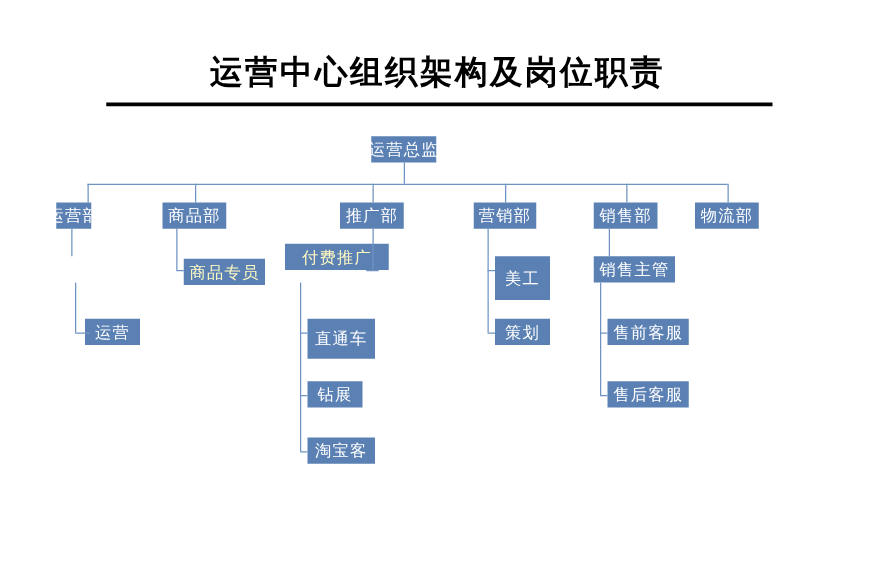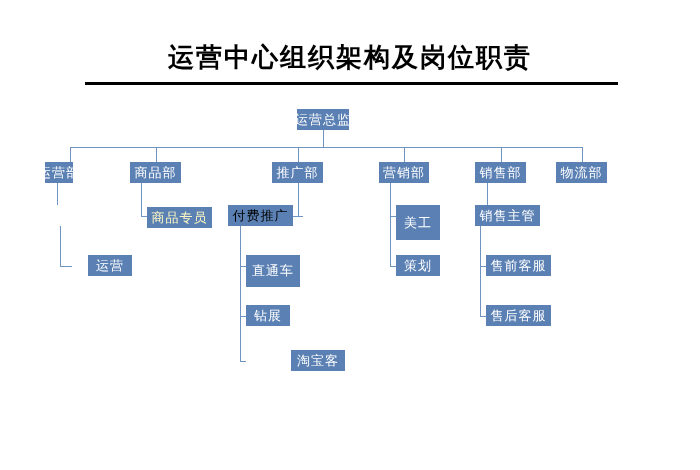--- a/index.html
+++ b/index.html
@@ -43,26 +43,26 @@
   <div id="chart-title">运营中心组织架构及岗位职责</div>
   <div id="title-rule" style="background: rgb(0, 0, 0);"></div>
   <div id="org-chart">
       <div class="node" style="left: 297px; top: 109px; width: 52px; height: 21px; background: rgb(91, 129, 180); color: rgb(255, 255, 255);">运营总监</div>
       <div class="node" style="left: 45px; top: 162px; width: 28px; height: 21px; background: rgb(91, 129, 180); color: rgb(255, 255, 255);">运营部</div>
       <div class="node" style="left: 130px; top: 162px; width: 51px; height: 21px; background: rgb(91, 129, 180); color: rgb(255, 255, 255);">商品部</div>
       <div class="node" style="left: 272px; top: 162px; width: 51px; height: 21px; background: rgb(91, 129, 180); color: rgb(255, 255, 255);">推广部</div>
       <div class="node" style="left: 379px; top: 162px; width: 50px; height: 21px; background: rgb(91, 129, 180); color: rgb(255, 255, 255);">营销部</div>
       <div class="node" style="left: 475px; top: 162px; width: 51px; height: 21px; background: rgb(91, 129, 180); color: rgb(255, 255, 255);">销售部</div>
       <div class="node" style="left: 556px; top: 162px; width: 51px; height: 21px; background: rgb(91, 129, 180); color: rgb(255, 255, 255);">物流部</div>
-      <div class="node" style="left: 88px; top: 255px; width: 44px; height: 21px; background: rgb(91, 129, 180); color: rgb(255, 255, 255);">运营</div>
+      <div class="node" style="left: 68px; top: 255px; width: 44px; height: 21px; background: rgb(91, 129, 180); color: rgb(255, 255, 255);">运营</div>
       <div class="node" style="left: 147px; top: 207px; width: 65px; height: 21px; background: rgb(91, 129, 180); color: #fef9c3;">商品专员</div>
-      <div class="node" style="left: 228px; top: 205px; width: 65px; height: 21px; background: rgb(91, 129, 180); color: #000000;">付费推广</div>
+      <div class="node" style="left: 228px; top: 195px; width: 83px; height: 21px; background: rgb(91, 129, 180); color: #fef9c3;">付费推广</div>
       <div class="node" style="left: 246px; top: 255px; width: 54px; height: 32px; background: rgb(91, 129, 180); color: rgb(255, 255, 255);">直通车</div>
       <div class="node" style="left: 246px; top: 305px; width: 44px; height: 21px; background: rgb(91, 129, 180); color: rgb(255, 255, 255); text-align: right;">钻展</div>
-      <div class="node" style="left: 246px; top: 350px; width: 54px; height: 21px; background: rgb(91, 129, 180); color: rgb(255, 255, 255); margin-left: 45px;">淘宝客</div>
+      <div class="node" style="left: 246px; top: 350px; width: 54px; height: 21px; background: rgb(91, 129, 180); color: rgb(255, 255, 255);">淘宝客</div>
       <div class="node" style="left: 396px; top: 205px; width: 44px; height: 35px; background: rgb(91, 129, 180); color: rgb(255, 255, 255);">美工</div>
       <div class="node" style="left: 396px; top: 255px; width: 44px; height: 21px; background: rgb(91, 129, 180); color: rgb(255, 255, 255);">策划</div>
       <div class="node" style="left: 475px; top: 205px; width: 65px; height: 21px; background: rgb(91, 129, 180); color: rgb(255, 255, 255);">销售主管</div>
       <div class="node" style="left: 486px; top: 255px; width: 65px; height: 21px; background: rgb(91, 129, 180); color: rgb(255, 255, 255);">售前客服</div>
       <div class="node" style="left: 486px; top: 305px; width: 65px; height: 21px; background: rgb(91, 129, 180); color: rgb(255, 255, 255);">售后客服</div>
       <div class="conn" style="background: rgb(112, 148, 194); left: 323px; top: 130px; width: 1px; height: 17px;"></div>
       <div class="conn" style="background: rgb(112, 148, 194); left: 70px; top: 147px; width: 512px; height: 1px;"></div>
       <div class="conn" style="background: rgb(112, 148, 194); left: 70px; top: 147px; width: 1px; height: 15px;"></div>
       <div class="conn" style="background: rgb(112, 148, 194); left: 156px; top: 147px; width: 1px; height: 15px;"></div>
       <div class="conn" style="background: rgb(112, 148, 194); left: 298px; top: 147px; width: 1px; height: 15px;"></div>

